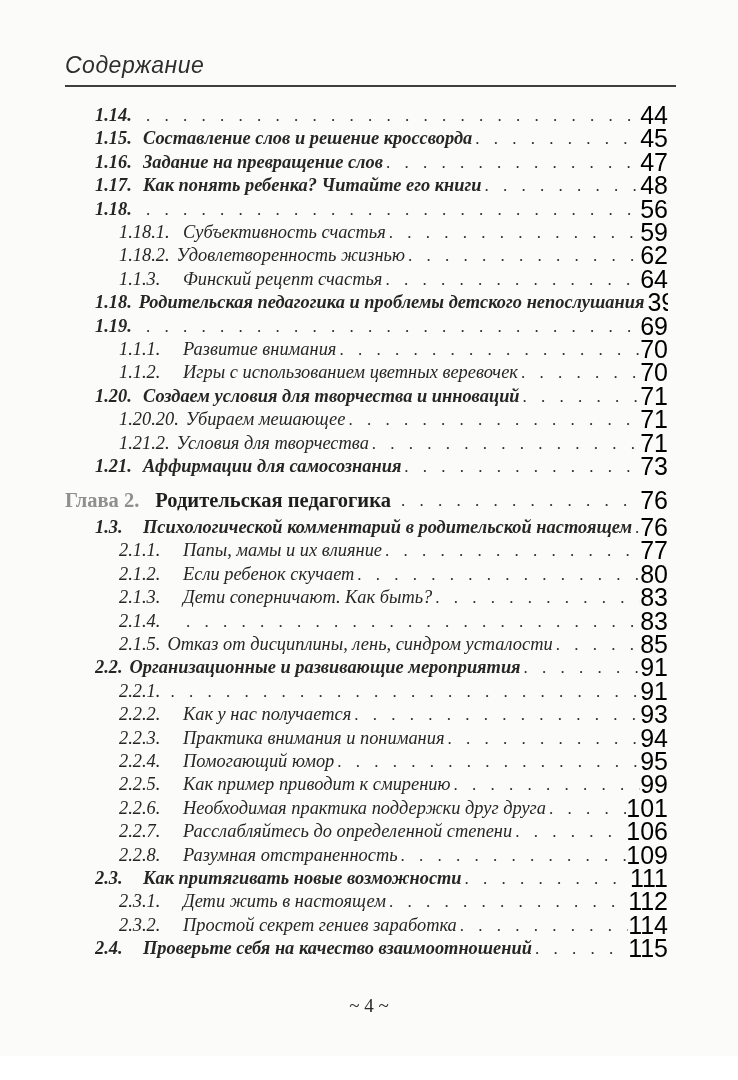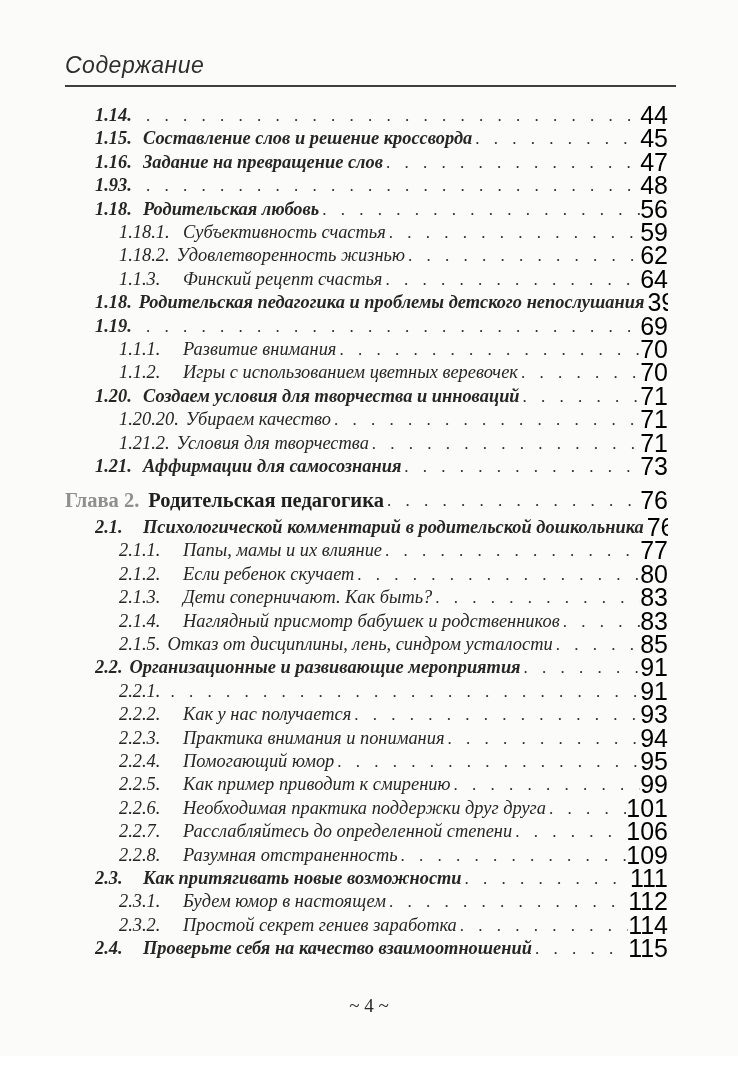--- a/index.html
+++ b/index.html
@@ -63,20 +63,21 @@
     font-style:normal;font-weight:normal;
     font-size:25px;
     color:#000000;
   }
   
   .row.chapter{
     margin:10px 0 4px -30px;
     font-style:normal;
     font-size:20.5px;
     font-weight:bold;
+    gap:7px;
   }
   .row.chapter .prefix{color:var(--chapter-gray);margin-right:9px;}
   .row.chapter .title{color:#1f1f1f;}
   
   .footer{
     position:absolute;left:0;right:0;top:995px;
     text-align:center;
     font-size:19px;
     font-style:normal;
     color:#2a2a2a;
@@ -103,27 +104,27 @@
     <span class="leader">. . . . . . . . . . . . . . . . . . . . . . . . . . . . . . . . . . . . . . . . . . . . . . . . . . . . . . . . . . . .</span>
     <span class="pagenum">45</span>
   </div>
       <div class="row l1">
     <span class="num">1.16.</span>
     <span class="title">Задание на превращение слов</span>
     <span class="leader">. . . . . . . . . . . . . . . . . . . . . . . . . . . . . . . . . . . . . . . . . . . . . . . . . . . . . . . . . . . .</span>
     <span class="pagenum">47</span>
   </div>
       <div class="row l1">
-    <span class="num">1.93.</span>
+    <span class="num">1.17.</span>
+    <span class="title">Как понять ребенка? Читайте его книги</span>
     <span class="leader">. . . . . . . . . . . . . . . . . . . . . . . . . . . . . . . . . . . . . . . . . . . . . . . . . . . . . . . . . . . .</span>
     <span class="pagenum">48</span>
   </div>
       <div class="row l1">
     <span class="num">1.18.</span>
-    <span class="title">Родительская любовь</span>
     <span class="leader">. . . . . . . . . . . . . . . . . . . . . . . . . . . . . . . . . . . . . . . . . . . . . . . . . . . . . . . . . . . .</span>
     <span class="pagenum">56</span>
   </div>
       <div class="row l2">
     <span class="num">1.18.1.</span>
     <span class="title">Субъективность счастья</span>
     <span class="leader">. . . . . . . . . . . . . . . . . . . . . . . . . . . . . . . . . . . . . . . . . . . . . . . . . . . . . . . . . . . .</span>
     <span class="pagenum">59</span>
   </div>
       <div class="row l2 tight">
@@ -162,21 +163,21 @@
     <span class="pagenum">70</span>
   </div>
       <div class="row l1">
     <span class="num">1.20.</span>
     <span class="title">Создаем условия для творчества и инноваций</span>
     <span class="leader">. . . . . . . . . . . . . . . . . . . . . . . . . . . . . . . . . . . . . . . . . . . . . . . . . . . . . . . . . . . .</span>
     <span class="pagenum">71</span>
   </div>
       <div class="row l2 tight">
     <span class="num">1.20.20.</span>
-    <span class="title">Убираем качество</span>
+    <span class="title">Убираем мешающее</span>
     <span class="leader">. . . . . . . . . . . . . . . . . . . . . . . . . . . . . . . . . . . . . . . . . . . . . . . . . . . . . . . . . . . .</span>
     <span class="pagenum">71</span>
   </div>
       <div class="row l2 tight">
     <span class="num">1.21.2.</span>
     <span class="title">Условия для творчества</span>
     <span class="leader">. . . . . . . . . . . . . . . . . . . . . . . . . . . . . . . . . . . . . . . . . . . . . . . . . . . . . . . . . . . .</span>
     <span class="pagenum">71</span>
   </div>
       <div class="row l1">
@@ -185,22 +186,22 @@
     <span class="leader">. . . . . . . . . . . . . . . . . . . . . . . . . . . . . . . . . . . . . . . . . . . . . . . . . . . . . . . . . . . .</span>
     <span class="pagenum">73</span>
   </div>
       <div class="row chapter">
     <span class="num prefix">Глава 2.</span>
     <span class="title">Родительская педагогика</span>
     <span class="leader">. . . . . . . . . . . . . . . . . . . . . . . . . . . . . . . . . . . . . . . . . . . . . . . . . . . . . . . . . . . .</span>
     <span class="pagenum">76</span>
   </div>
       <div class="row l1">
-    <span class="num">2.1.</span>
-    <span class="title">Психологической комментарий в родительской дошкольника</span>
+    <span class="num">1.3.</span>
+    <span class="title">Психологической комментарий в родительской настоящем</span>
     <span class="leader">. . . . . . . . . . . . . . . . . . . . . . . . . . . . . . . . . . . . . . . . . . . . . . . . . . . . . . . . . . . .</span>
     <span class="pagenum">76</span>
   </div>
       <div class="row l2">
     <span class="num">2.1.1.</span>
     <span class="title">Папы, мамы и их влияние</span>
     <span class="leader">. . . . . . . . . . . . . . . . . . . . . . . . . . . . . . . . . . . . . . . . . . . . . . . . . . . . . . . . . . . .</span>
     <span class="pagenum">77</span>
   </div>
       <div class="row l2">
@@ -210,21 +211,20 @@
     <span class="pagenum">80</span>
   </div>
       <div class="row l2">
     <span class="num">2.1.3.</span>
     <span class="title">Дети соперничают. Как быть?</span>
     <span class="leader">. . . . . . . . . . . . . . . . . . . . . . . . . . . . . . . . . . . . . . . . . . . . . . . . . . . . . . . . . . . .</span>
     <span class="pagenum">83</span>
   </div>
       <div class="row l2">
     <span class="num">2.1.4.</span>
-    <span class="title">Наглядный присмотр бабушек и родственников</span>
     <span class="leader">. . . . . . . . . . . . . . . . . . . . . . . . . . . . . . . . . . . . . . . . . . . . . . . . . . . . . . . . . . . .</span>
     <span class="pagenum">83</span>
   </div>
       <div class="row l2 tight">
     <span class="num">2.1.5.</span>
     <span class="title">Отказ от дисциплины, лень, синдром усталости</span>
     <span class="leader">. . . . . . . . . . . . . . . . . . . . . . . . . . . . . . . . . . . . . . . . . . . . . . . . . . . . . . . . . . . .</span>
     <span class="pagenum">85</span>
   </div>
       <div class="row l1 tight">
@@ -281,21 +281,21 @@
     <span class="pagenum">109</span>
   </div>
       <div class="row l1">
     <span class="num">2.3.</span>
     <span class="title">Как притягивать новые возможности</span>
     <span class="leader">. . . . . . . . . . . . . . . . . . . . . . . . . . . . . . . . . . . . . . . . . . . . . . . . . . . . . . . . . . . .</span>
     <span class="pagenum">111</span>
   </div>
       <div class="row l2">
     <span class="num">2.3.1.</span>
-    <span class="title">Будем юмор в настоящем</span>
+    <span class="title">Дети жить в настоящем</span>
     <span class="leader">. . . . . . . . . . . . . . . . . . . . . . . . . . . . . . . . . . . . . . . . . . . . . . . . . . . . . . . . . . . .</span>
     <span class="pagenum">112</span>
   </div>
       <div class="row l2">
     <span class="num">2.3.2.</span>
     <span class="title">Простой секрет гениев заработка</span>
     <span class="leader">. . . . . . . . . . . . . . . . . . . . . . . . . . . . . . . . . . . . . . . . . . . . . . . . . . . . . . . . . . . .</span>
     <span class="pagenum">114</span>
   </div>
       <div class="row l1">

